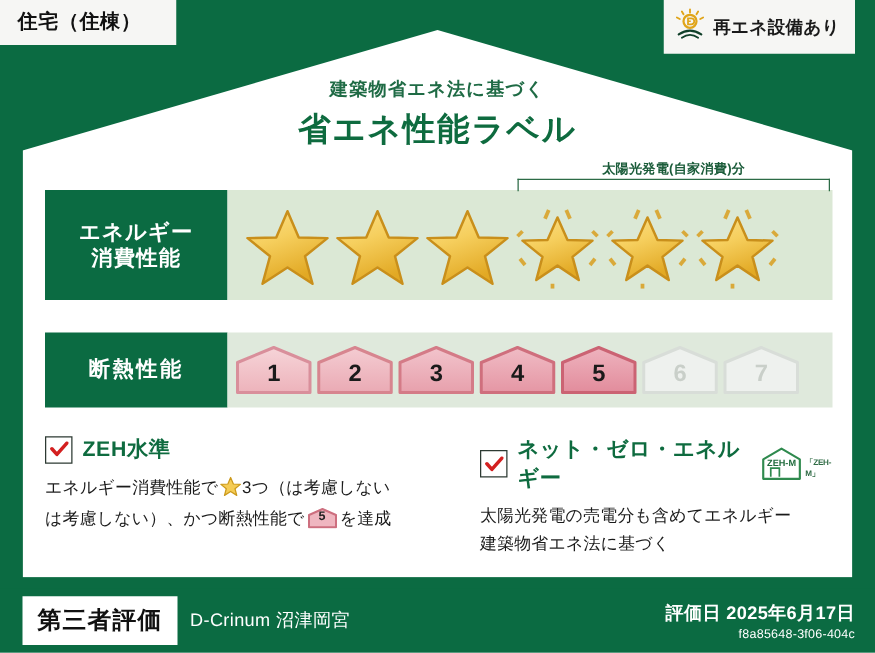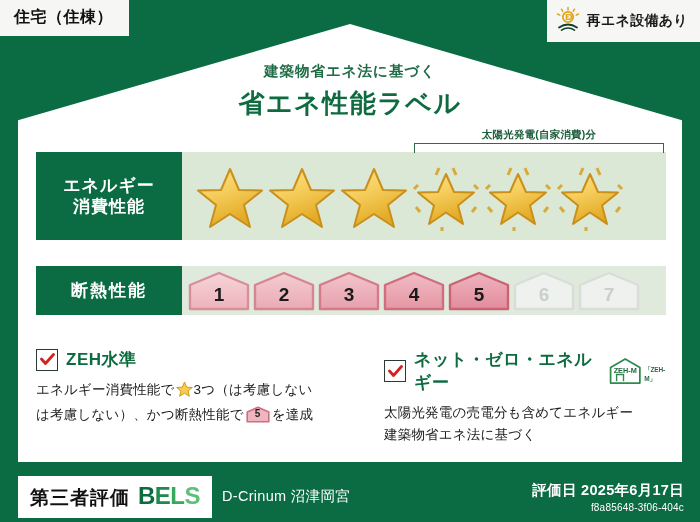--- a/index.html
+++ b/index.html
@@ -19,49 +19,49 @@
   #card{
     position:absolute;
     left:18px;top:24px;right:18px;bottom:60px;
     background:#ffffff;
     clip-path:polygon(0% 22%, 50% 0%, 100% 22%, 100% 100%, 0% 100%);
   }
   
   #house-type-tag{
     position:absolute;left:0px;top:0px;
     background:#f6f6f4;
-    padding:7px 16px 8px 14px;
+    padding:7px 28px 8px 14px;
     font-size:16px;font-weight:bold;color:#111;
     letter-spacing:0.5px;
     z-index:6;
   }
   
   #renew-badge{
-    position:absolute;right:0px;top:0px;
+    position:absolute;right:16px;top:0px;
     background:#f6f6f4;
     padding:6px 12px 6px 8px;
     display:flex;align-items:center;gap:6px;
     z-index:6;
   }
   #renew-badge .rb-text{font-size:14px;font-weight:bold;color:#1a1a1a;letter-spacing:0.3px;}
   
   #title-block{
     position:absolute;left:0;right:0;top:62px;
     text-align:center;z-index:5;
   }
   #title-sub{font-size:14.5px;font-weight:bold;color:#1f6b45;letter-spacing:1px;margin-bottom:5px;}
   #title-main{font-size:26px;font-weight:bold;color:#0e6b3f;letter-spacing:1.5px;}
   
   .perf-row{
     position:absolute;left:36px;right:34px;
     display:flex;align-items:stretch;
     z-index:5;
   }
   #row-energy{top:152px;height:88px;}
-  #row-insul{top:266px;height:49px;}
+  #row-insul{top:266px;height:60px;}
   .row-label{
     background:#0b6b42;color:#fff;
     display:flex;flex-direction:column;align-items:center;justify-content:center;
     font-weight:bold;line-height:1.25;
     flex:0 0 146px;
     box-sizing:border-box;
   }
   #row-energy .row-label{font-size:17px;letter-spacing:1px;}
   #row-insul .row-label{font-size:17px;letter-spacing:2px;}
   .row-body{
@@ -386,23 +386,20 @@
       <div class="bbody">
         <span>太陽光発電の売電分も含めてエネルギー</span><br>
         <span>建築物省エネ法に基づく</span>
       </div>
     </div>
   </div>
 
   <div id="footer">
     <div id="bels-tag">
       <span class="bt-jp">第三者評価</span>
-      <span class="bt-bels">
-        <span>B</span><span>E</span><span>L</span><span>S</span>
-      </span>
     </div>
     <div id="prop-name">D-Crinum 沼津岡宮</div>
     <div id="footer-right">
       <div id="eval-date">評価日 2025年6月17日</div>
       <div id="eval-id">f8a85648-3f06-404c</div>
     </div>
   </div>
 
 </div>
 

